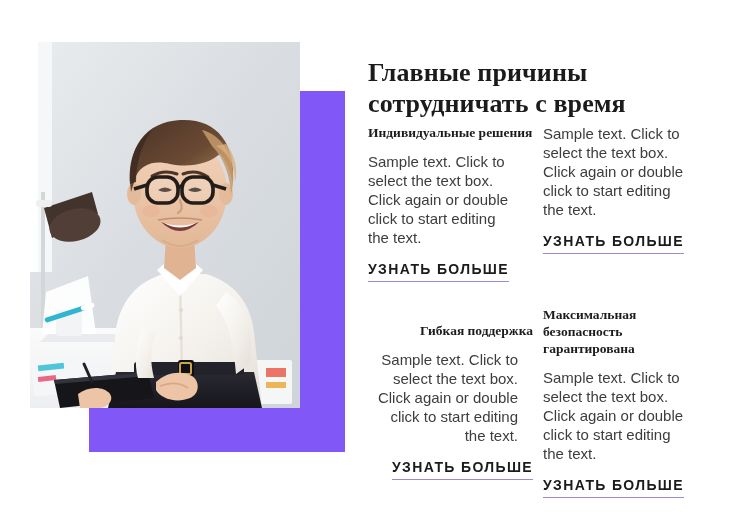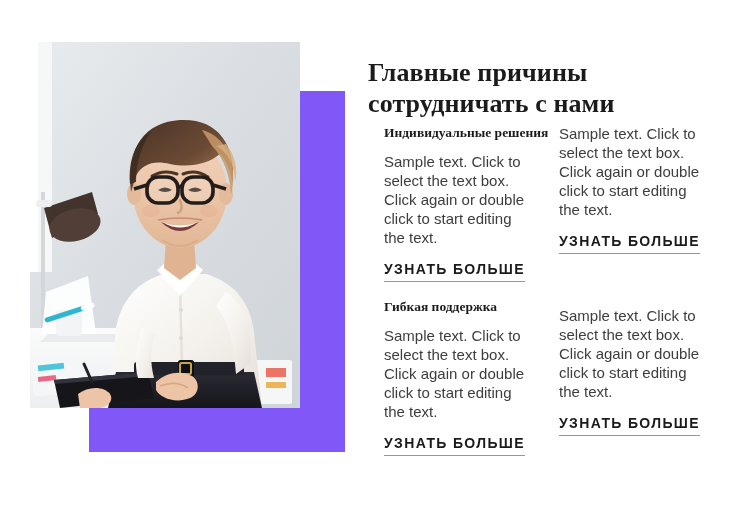--- a/index.html
+++ b/index.html
@@ -72,21 +72,21 @@
     font-family: "Liberation Serif", serif;
     font-weight: bold;
     font-size: 26px;
     line-height: 31px;
     color: #1b1b1b;
     letter-spacing: 0.1px;
   }
 
   .grid {
     position: absolute;
-    left: 16px;
+    left: 0;
     top: 124px;
     width: 350px;
     display: grid;
     grid-template-columns: 172px 172px;
     column-gap: 3px;
     row-gap: 0;
   }
 
   .cell {
     width: 165px;
@@ -116,21 +116,21 @@
     font-size: 14px;
     font-weight: bold;
     letter-spacing: 1.35px;
     color: #1b1b1b;
     text-decoration: none;
     padding-bottom: 4px;
     border-bottom: 1.6px solid #9f86d8;
   }
 
   
-  .r2c1 { margin-top: 16px; }
+  .r2c1 { margin-top: 40px; text-align: right; }
   .r2c2 { margin-top: 24px; }
 </style>
 </head>
 <body>
 
 <div class="page">
 
   <div class="visual">
 
     <div class="accent-block"></div>
@@ -264,21 +264,21 @@
         <path d="M126 340 C136 330 152 328 162 334 C170 339 170 352 160 356 C146 362 130 356 126 348 Z" fill="#edc5a6"></path>
         <path d="M130 344 q16 -6 28 2" stroke="#d7a886" stroke-width="1.6" fill="none"></path>
 
         <path d="M48 352 C58 344 74 344 80 352 C84 358 78 366 68 366 L50 366 Z" fill="#edc5a6"></path>
       </svg>
     </div>
   </div>
 
   <div class="content">
 
-    <h1 class="headline">Главные причины сотрудничать с нами</h1>
+    <h1 class="headline">Главные причины сотрудничать с время</h1>
 
     <div class="grid">
 
       <div class="cell">
         <h2 class="cell-title">Индивидуальные решения</h2>
         <p class="cell-body">Sample text. Click to select the text box. Click again or double click to start editing the text.</p>
         <a class="cell-link" href="#">УЗНАТЬ БОЛЬШЕ</a>
       </div>
 
       <div class="cell">
@@ -286,19 +286,20 @@
         <a class="cell-link" href="#">УЗНАТЬ БОЛЬШЕ</a>
       </div>
 
       <div class="cell r2c1">
         <h2 class="cell-title">Гибкая поддержка</h2>
         <p class="cell-body">Sample text. Click to select the text box. Click again or double click to start editing the text.</p>
         <a class="cell-link" href="#">УЗНАТЬ БОЛЬШЕ</a>
       </div>
 
       <div class="cell r2c2">
+        <h2 class="cell-title">Максимальная безопасность гарантирована</h2>
         <p class="cell-body">Sample text. Click to select the text box. Click again or double click to start editing the text.</p>
         <a class="cell-link" href="#">УЗНАТЬ БОЛЬШЕ</a>
       </div>
 
     </div>
   </div>
 </div>
 
 </body></html>

